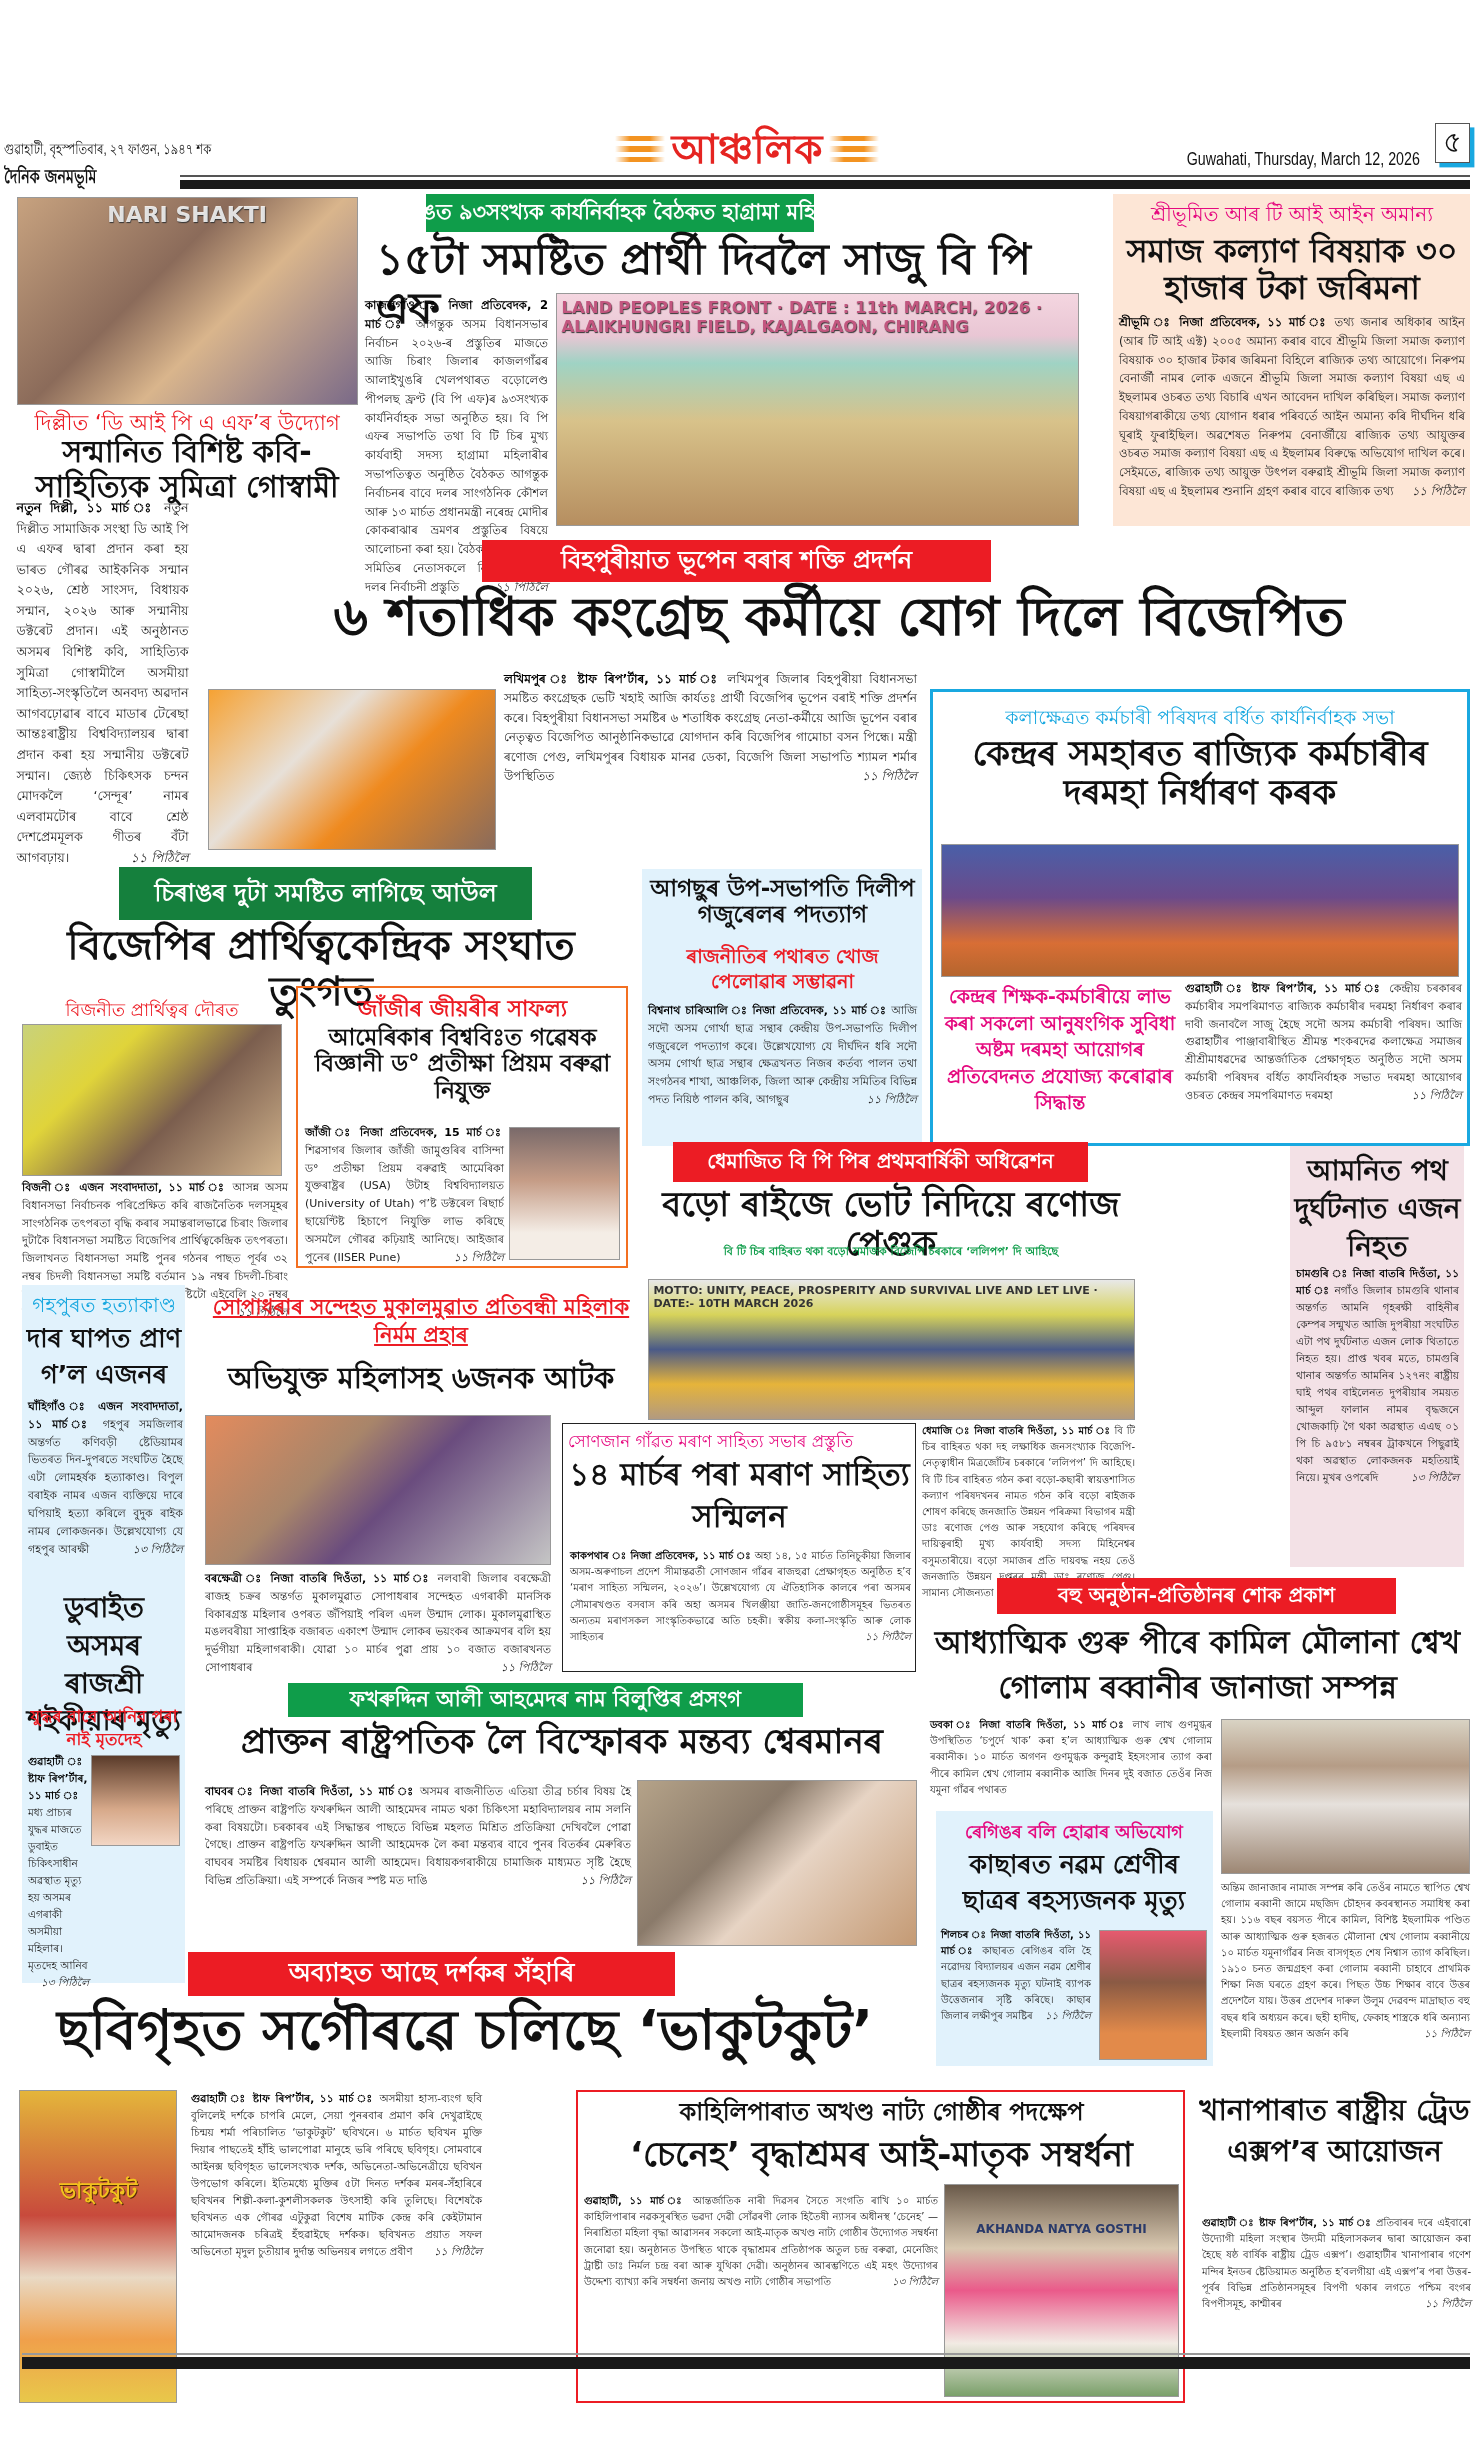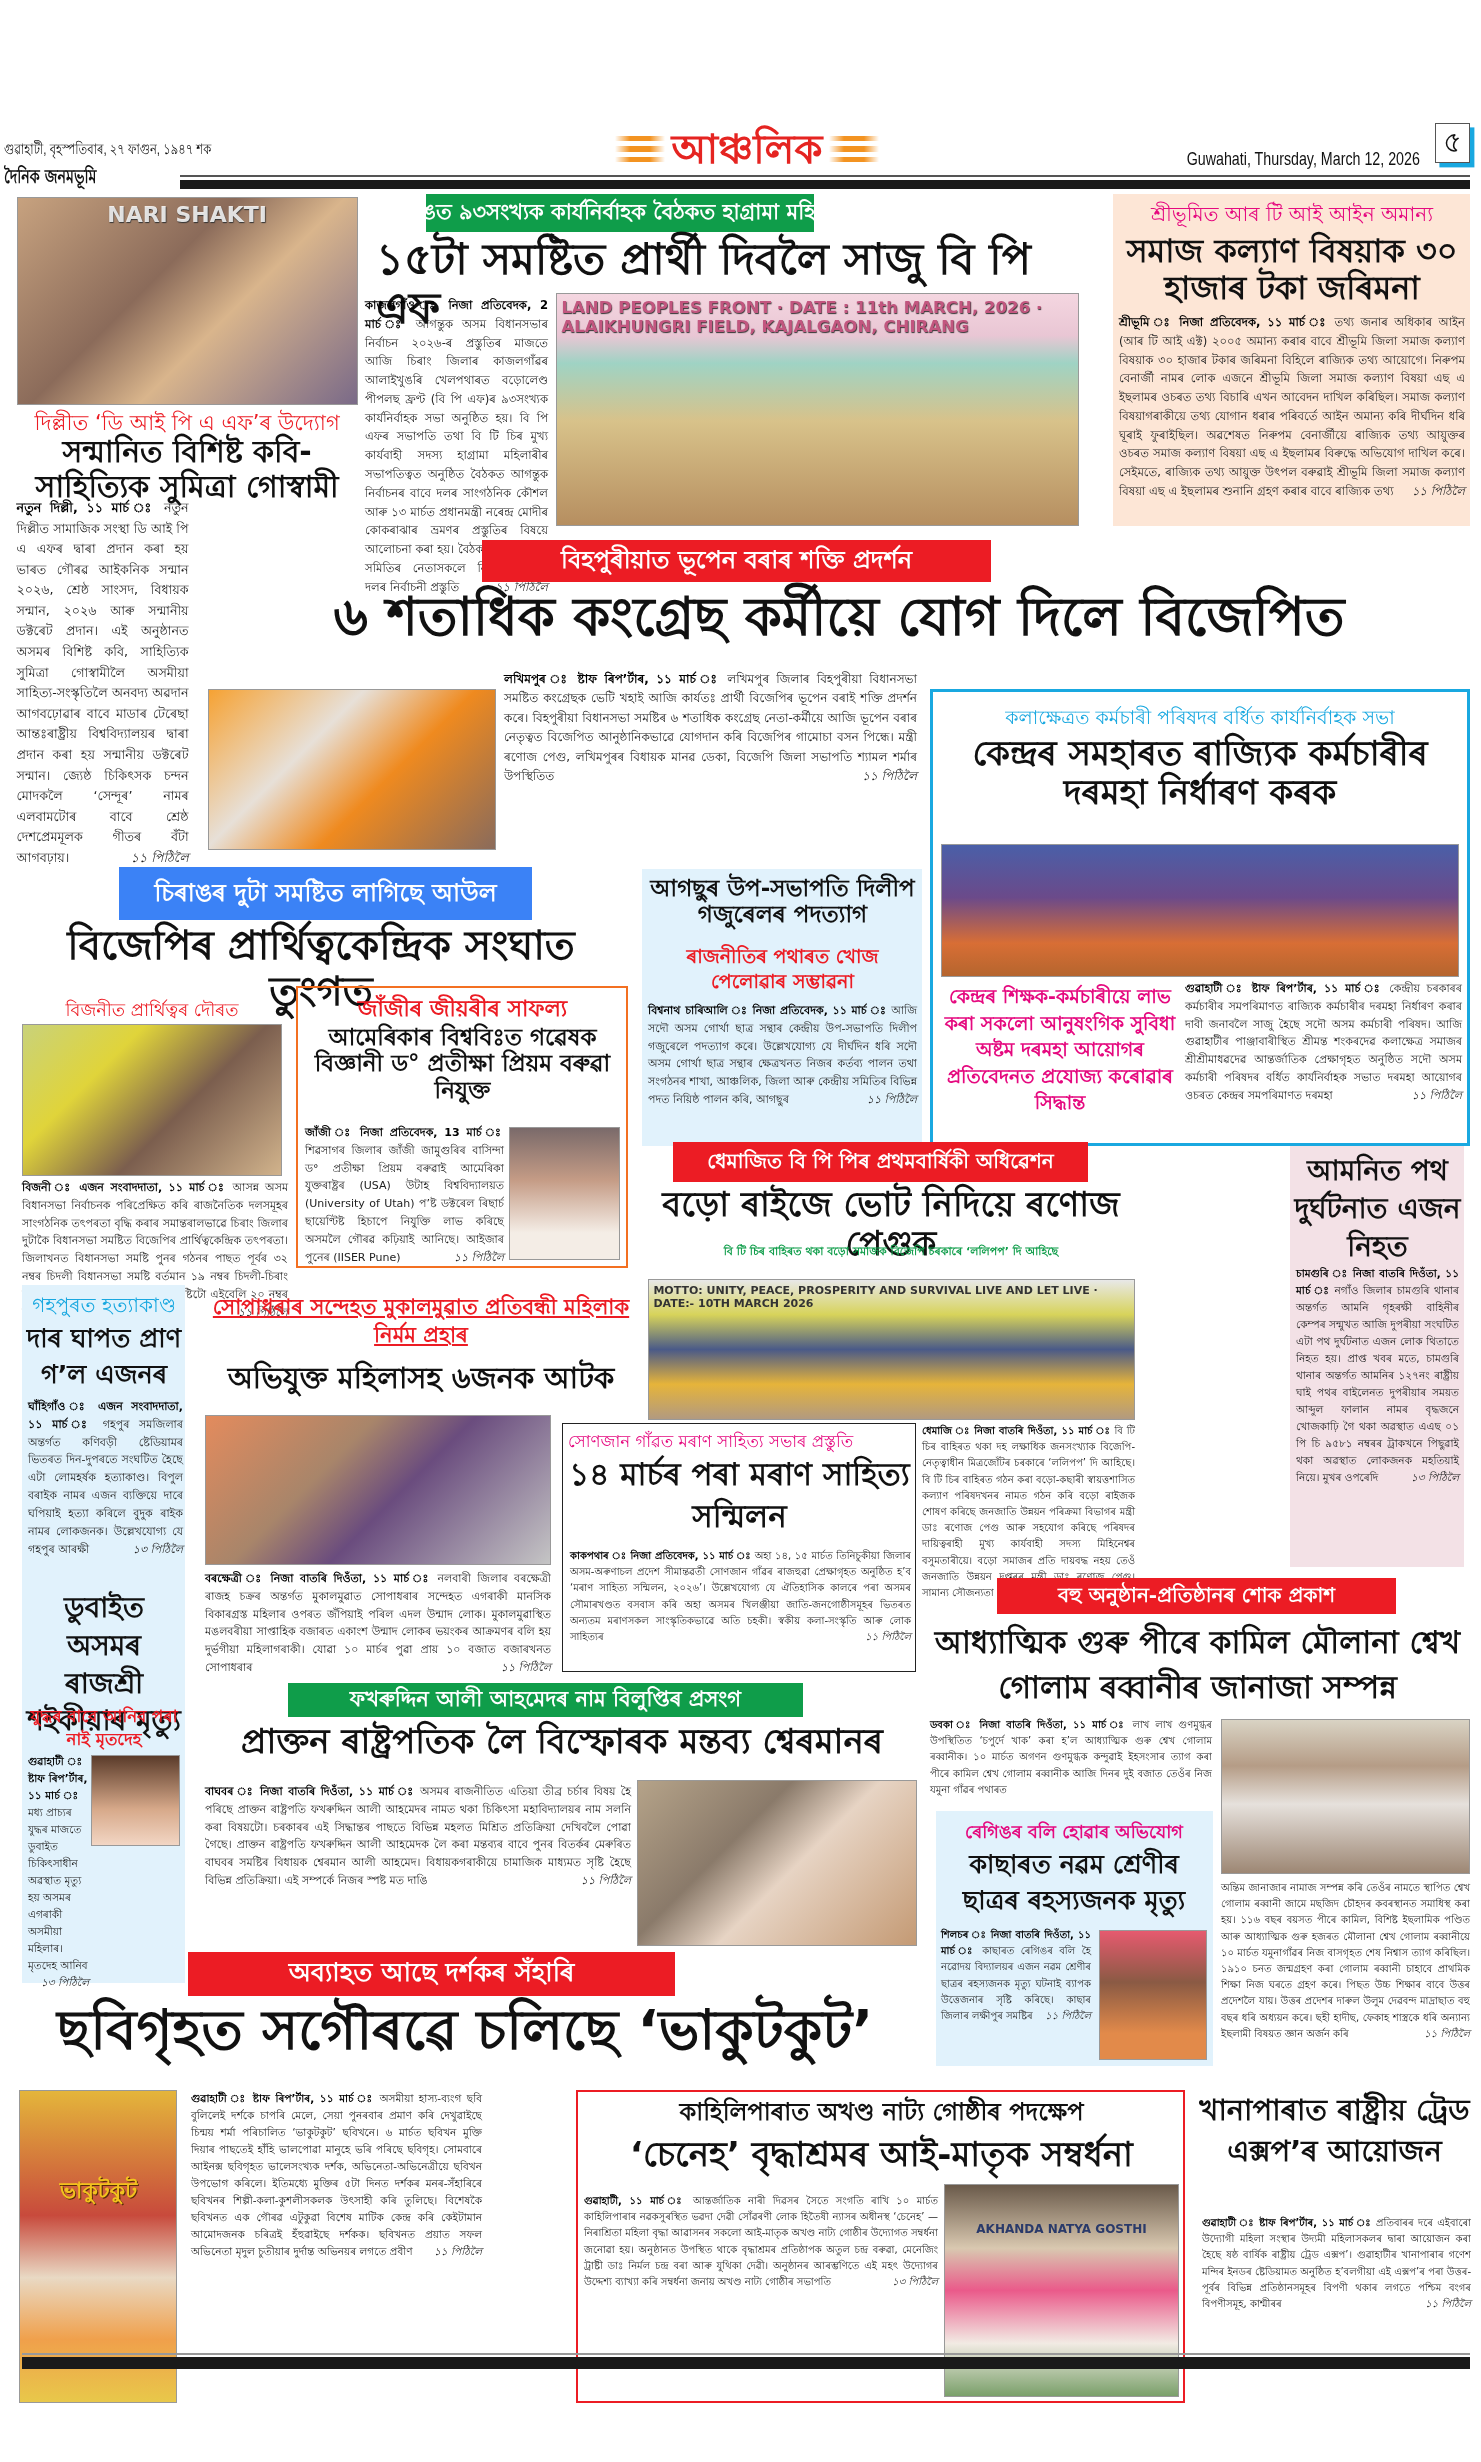--- a/index.html
+++ b/index.html
@@ -16,21 +16,21 @@
   .logo-text { color: #e52421; font-size: 40px; font-weight: bold; font-family: "DejaVu Serif", serif; line-height: 1; }
   .mast-date-en { right: 61px; top: 148px; font-size: 19px; font-family: "Liberation Sans", sans-serif; transform: scaleX(0.75); transform-origin: right; }
   .page-no { right: 11px; top: 123px; width: 35px; height: 40px; border: 1.7px solid #555; background: #fff; font-size: 29px; text-align: center; line-height: 37px; box-shadow: 4.4px 4.4px 0 #19a8e0; }
   .rule-thin { left: 180px; right: 11px; top: 175px; height: 2.2px; background: #555; }
   .rule-thick { left: 180px; right: 11px; top: 180px; height: 8.9px; background: #1a1a1a; }
 
   
   .kicker { color: #fff; text-align: center; font-weight: bold; display: flex; align-items: center; justify-content: center; white-space: nowrap; overflow: hidden; }
   .green { background: #0f9d4a; }
   .red { background: #ec1c24; }
-  .magenta { background: #3b82f6; }
+  .magenta { background: #15803d; }
   .headline { font-weight: bold; text-align: center; line-height: 1.15; color: #111; }
   .body { font-size: 13.3px; line-height: 1.62; text-align: justify; color: #222; }
   .body b { color: #000; }
   .cont { font-style: italic; float: right; }
   .photo { background: linear-gradient(135deg, #c7a27f, #8b6b5a 40%, #d9b58c 60%, #7a6a88); border: 0.6px solid #999; display: flex; align-items: flex-start; justify-content: center; color: #fff; font-weight: bold; overflow: hidden; }
   .photo span { padding: 4.4px; font-size: 22px; color: rgba(255,255,255,0.85); text-shadow: 0.6px 0.6px 1.1px #333; }
   .redtext { color: #ec1c24; }
   .magtext { color: #e5097f; }
   .bluetext { color: #19a8e0; }
   .greentext { color: #0f9d4a; }
@@ -119,21 +119,21 @@
 <div class="abs body" style="left:22px;top:1179px;width:266px;font-size:11px;">
   <b>বিজনী ঃ এজন সংবাদদাতা, ১১ মাৰ্চ ঃ</b>
   <span>আসন্ন অসম বিধানসভা নিৰ্বাচনক পৰিপ্ৰেক্ষিত কৰি ৰাজনৈতিক দলসমূহৰ সাংগঠনিক তৎপৰতা বৃদ্ধি কৰাৰ সমান্তৰালভাৱে চিৰাং জিলাৰ দুটাকৈ বিধানসভা সমষ্টিত বিজেপিৰ প্ৰাৰ্থিত্বকেন্দ্ৰিক তৎপৰতা। জিলাখনত বিধানসভা সমষ্টি পুনৰ গঠনৰ পাছত পূৰ্বৰ ৩২ নম্বৰ চিদলী বিধানসভা সমষ্টি বৰ্তমান ১৯ নম্বৰ চিদলী-চিৰাং আৰু ৩৩ নম্বৰ বিজনী বিধানসভা সমষ্টিটো এইবেলি ২০ নম্বৰ বিজনী বিধানসভা সমষ্টি</span>
   <span class="cont">১১ পিঠিলৈ</span>
 </div>
 
 <div class="abs" style="left:296px;top:986px;width:332px;height:282px;border:2.2px solid #f37021;"></div>
 <div class="abs redtext" style="left:302px;top:991px;width:321px;font-size:22px;text-align:center;font-weight:bold;">জাঁজীৰ জীয়ৰীৰ সাফল্য</div>
 <div class="abs headline" style="left:302px;top:1024px;width:321px;font-size:23px;">আমেৰিকাৰ বিশ্ববিঃত গৱেষক বিজ্ঞানী ড° প্ৰতীক্ষা প্ৰিয়ম বৰুৱা নিযুক্ত</div>
 <div class="abs body" style="left:305px;top:1124px;width:199px;font-size:11px;">
-  <b>জাঁজী ঃ নিজা প্ৰতিবেদক, 13 মাৰ্চ ঃ</b>
+  <b>জাঁজী ঃ নিজা প্ৰতিবেদক, 15 মাৰ্চ ঃ</b>
   <span>শিৱসাগৰ জিলাৰ জাঁজী জামুগুৰিৰ বাসিন্দা ড° প্ৰতীক্ষা প্ৰিয়ম বৰুৱাই আমেৰিকা যুক্তৰাষ্ট্ৰৰ (USA) উটাহ বিশ্ববিদ্যালয়ত (University of Utah) প’ষ্ট ডক্টৰেল ৰিছাৰ্চ ছায়েণ্টিষ্ট হিচাপে নিযুক্তি লাভ কৰিছে অসমলৈ গৌৰৱ কঢ়িয়াই আনিছে। আইজাৰ পুনেৰ (IISER Pune)</span>
   <span class="cont">১১ পিঠিলৈ</span>
 </div>
 <div class="abs photo" style="left:509px;top:1127px;width:111px;height:133px;background:linear-gradient(180deg,#7a6a6a,#c59c86 40%,#f4ede6 80%);"></div>
 
 <div class="abs box-lblue" style="left:642px;top:869px;width:280px;height:277px;"></div>
 <div class="abs headline" style="left:648px;top:875px;width:269px;font-size:23px;">আগছুৰ উপ-সভাপতি দিলীপ গজুৰেলৰ পদত্যাগ</div>
 <div class="abs redtext" style="left:648px;top:944px;width:269px;font-size:19px;text-align:center;font-weight:bold;line-height:1.3;">ৰাজনীতিৰ পথাৰত খোজ পেলোৱাৰ সম্ভাৱনা</div>
 <div class="abs body" style="left:648px;top:1002px;width:269px;font-size:11px;">
   <b>বিশ্বনাথ চাৰিআলি ঃ নিজা প্ৰতিবেদক, ১১ মাৰ্চ ঃ</b>

